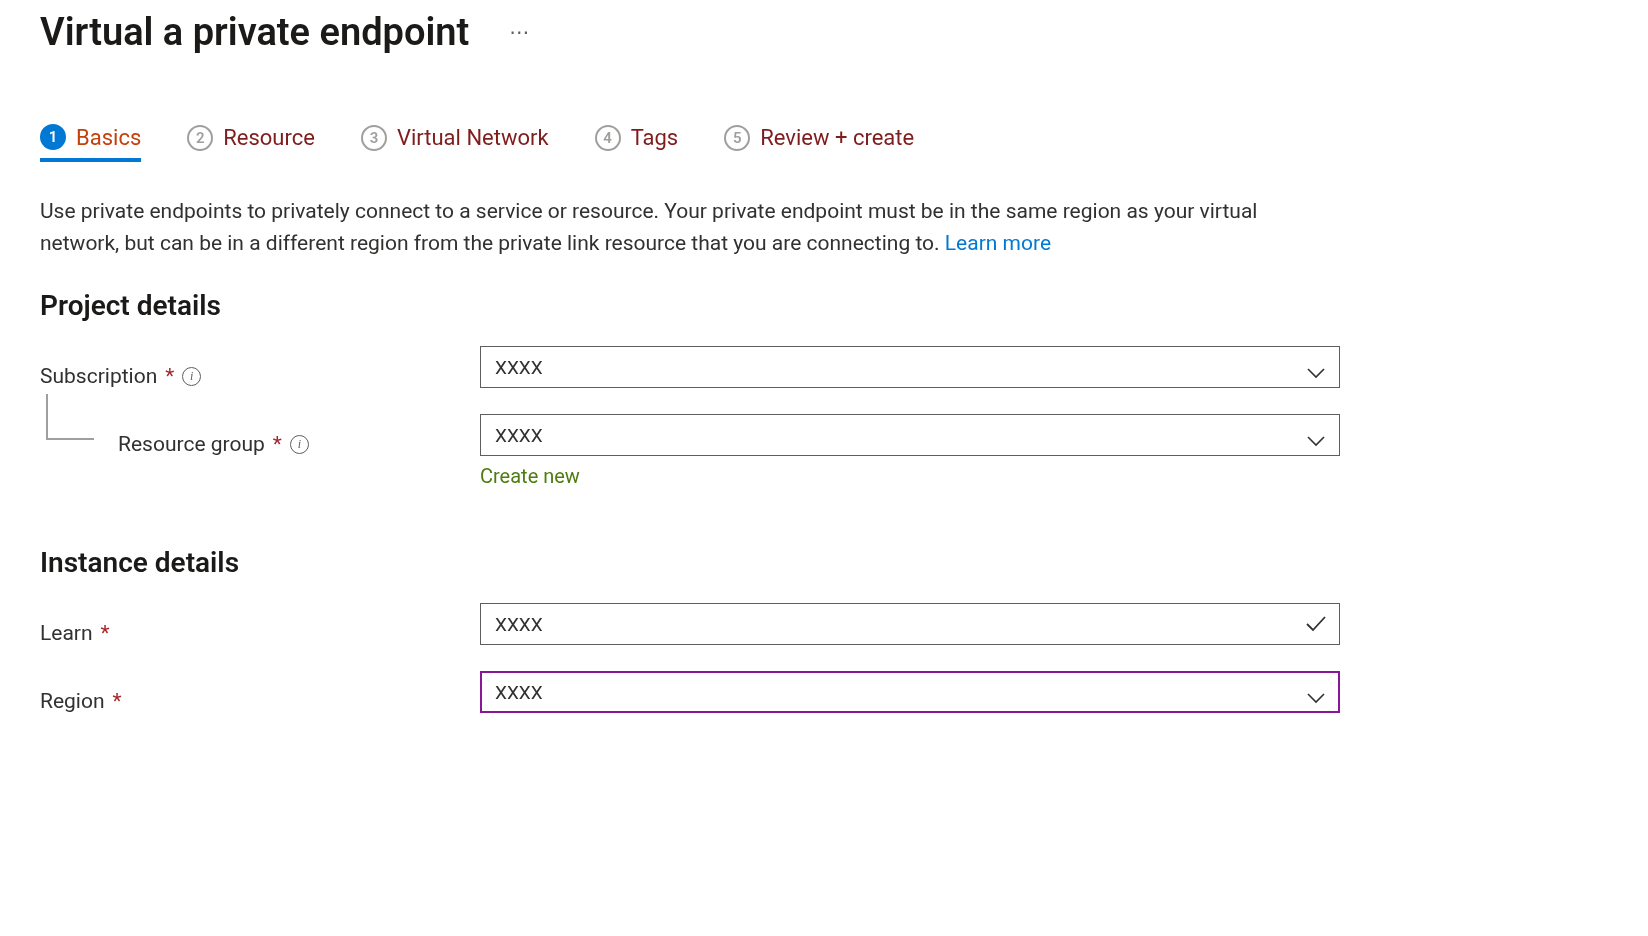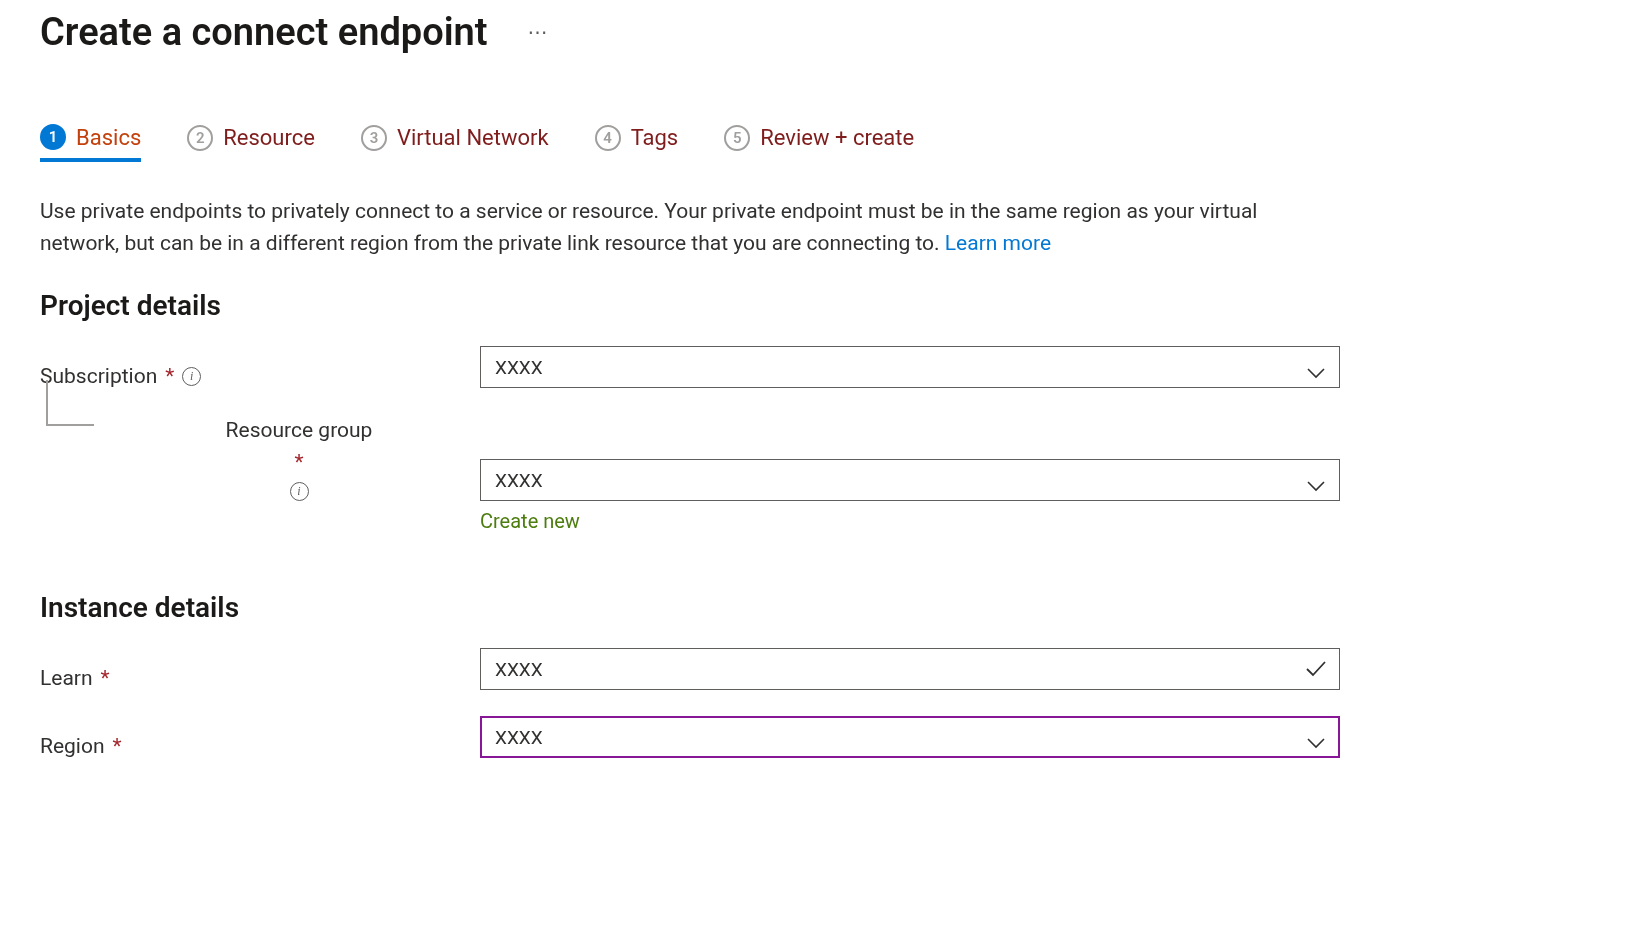--- a/index.html
+++ b/index.html
@@ -102,21 +102,20 @@
       display: flex;
       align-items: center;
       gap: 8px;
       font-size: 21px;
       color: #323130;
       padding-top: 4px;
     }
     .label-col.indented {
       padding-left: 78px;
       position: relative;
-      flex-direction: column;
     }
     .indent-line {
       position: absolute;
       left: 6px;
       top: -34px;
       width: 48px;
       height: 46px;
       border-left: 2px solid #a19f9d;
       border-bottom: 2px solid #a19f9d;
     }
@@ -205,21 +204,21 @@
       cursor: pointer;
     }
     .section-gap {
       height: 18px;
     }
   </style>
 </head>
 <body>
 
 <div class="page-title-row">
-  <h1 class="page-title">Create a connect endpoint</h1>
+  <h1 class="page-title">Virtual a private endpoint</h1>
   <span class="more-icon">⋯</span>
 </div>
 
 <div class="tabs">
   <div class="tab active">
     <span class="tab-number">1</span>
     <span class="tab-label">Basics</span>
   </div>
   <div class="tab">
     <span class="tab-number">2</span>

